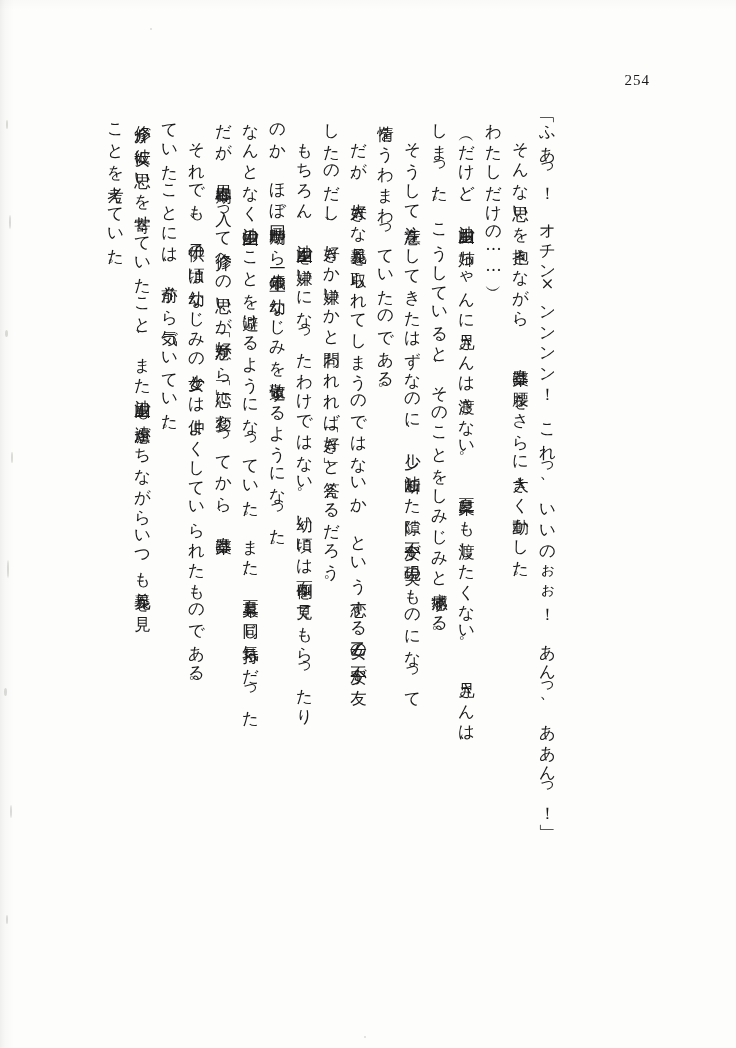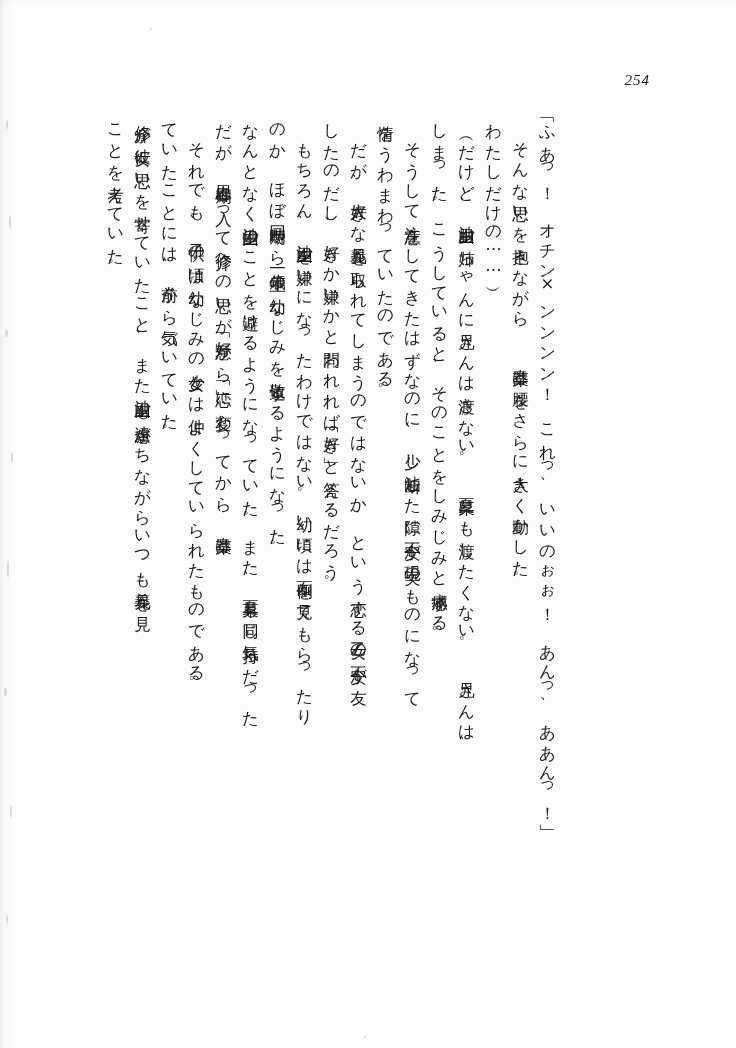--- a/index.html
+++ b/index.html
@@ -39,21 +39,20 @@
 
   
   #page-number {
     position: absolute;
     top: 72px;
     right: 86px;
     font-size: 15px;
     letter-spacing: 1px;
     color: #1a1a1a;
     font-family: "Liberation Serif", serif;
-    font-style: italic;
   }
 
   
   #text-block {
     position: absolute;
     top: 112px;
     right: 80px;
     height: 830px;
     width: 560px;
     display: flex;

